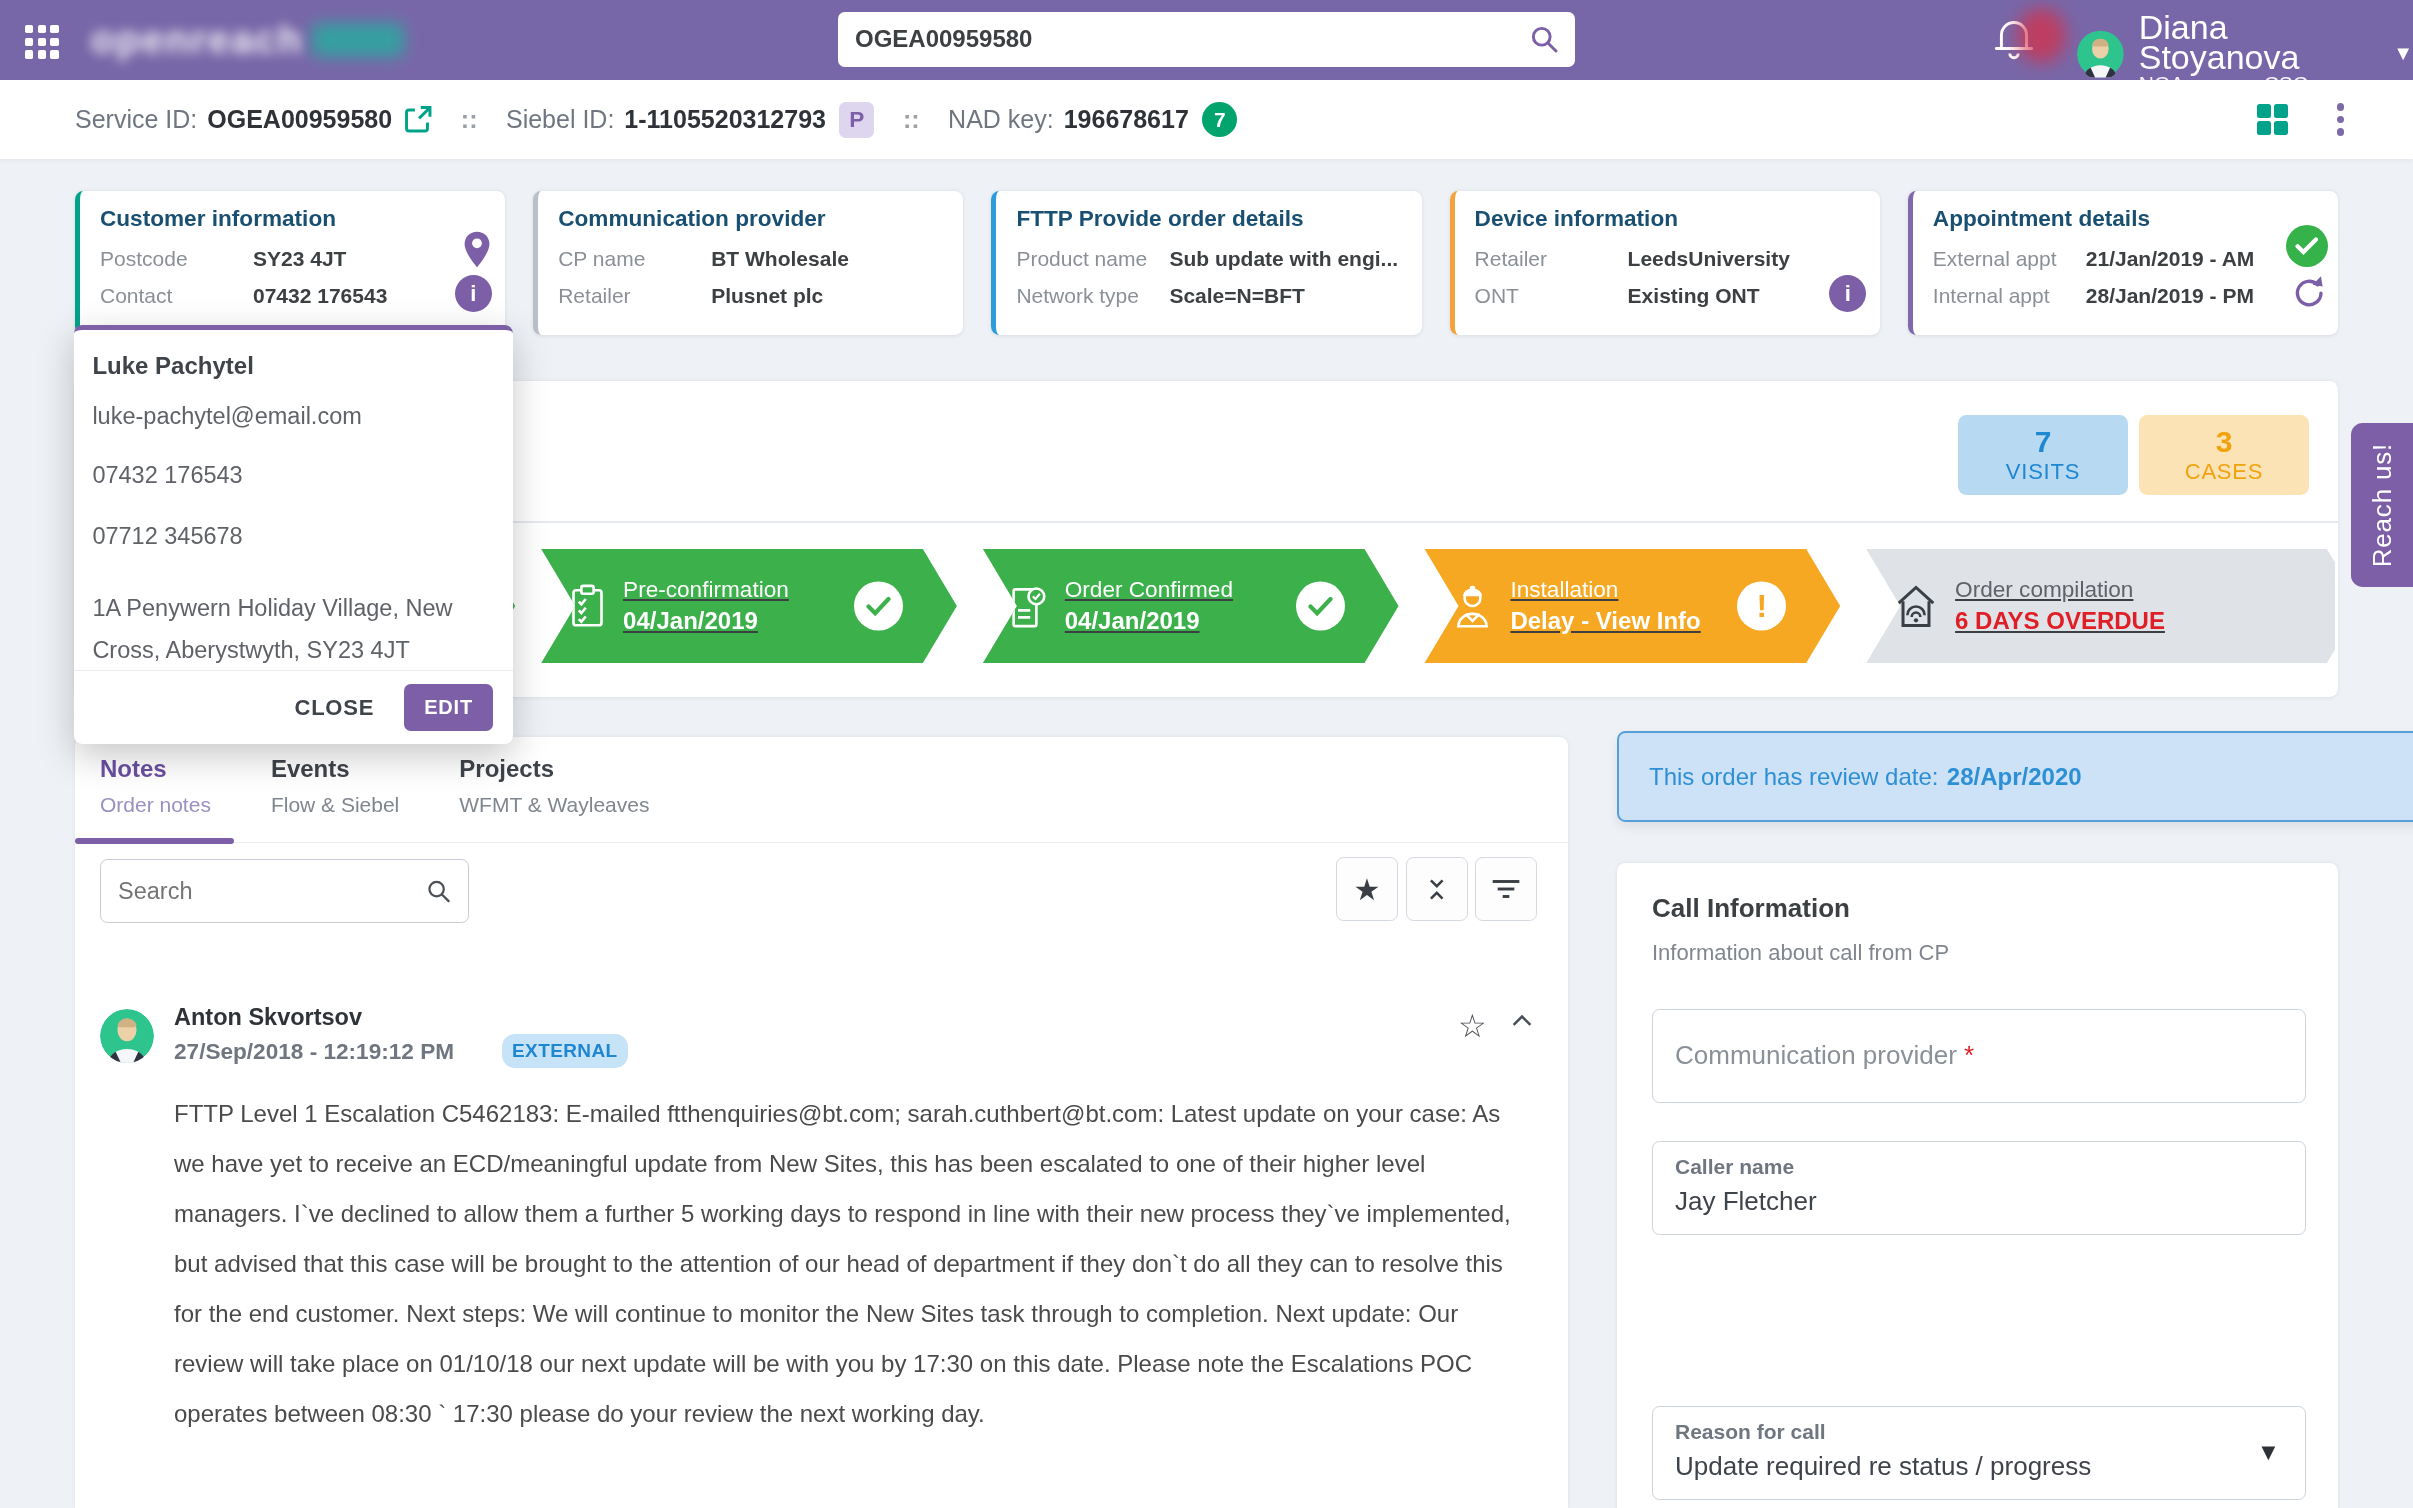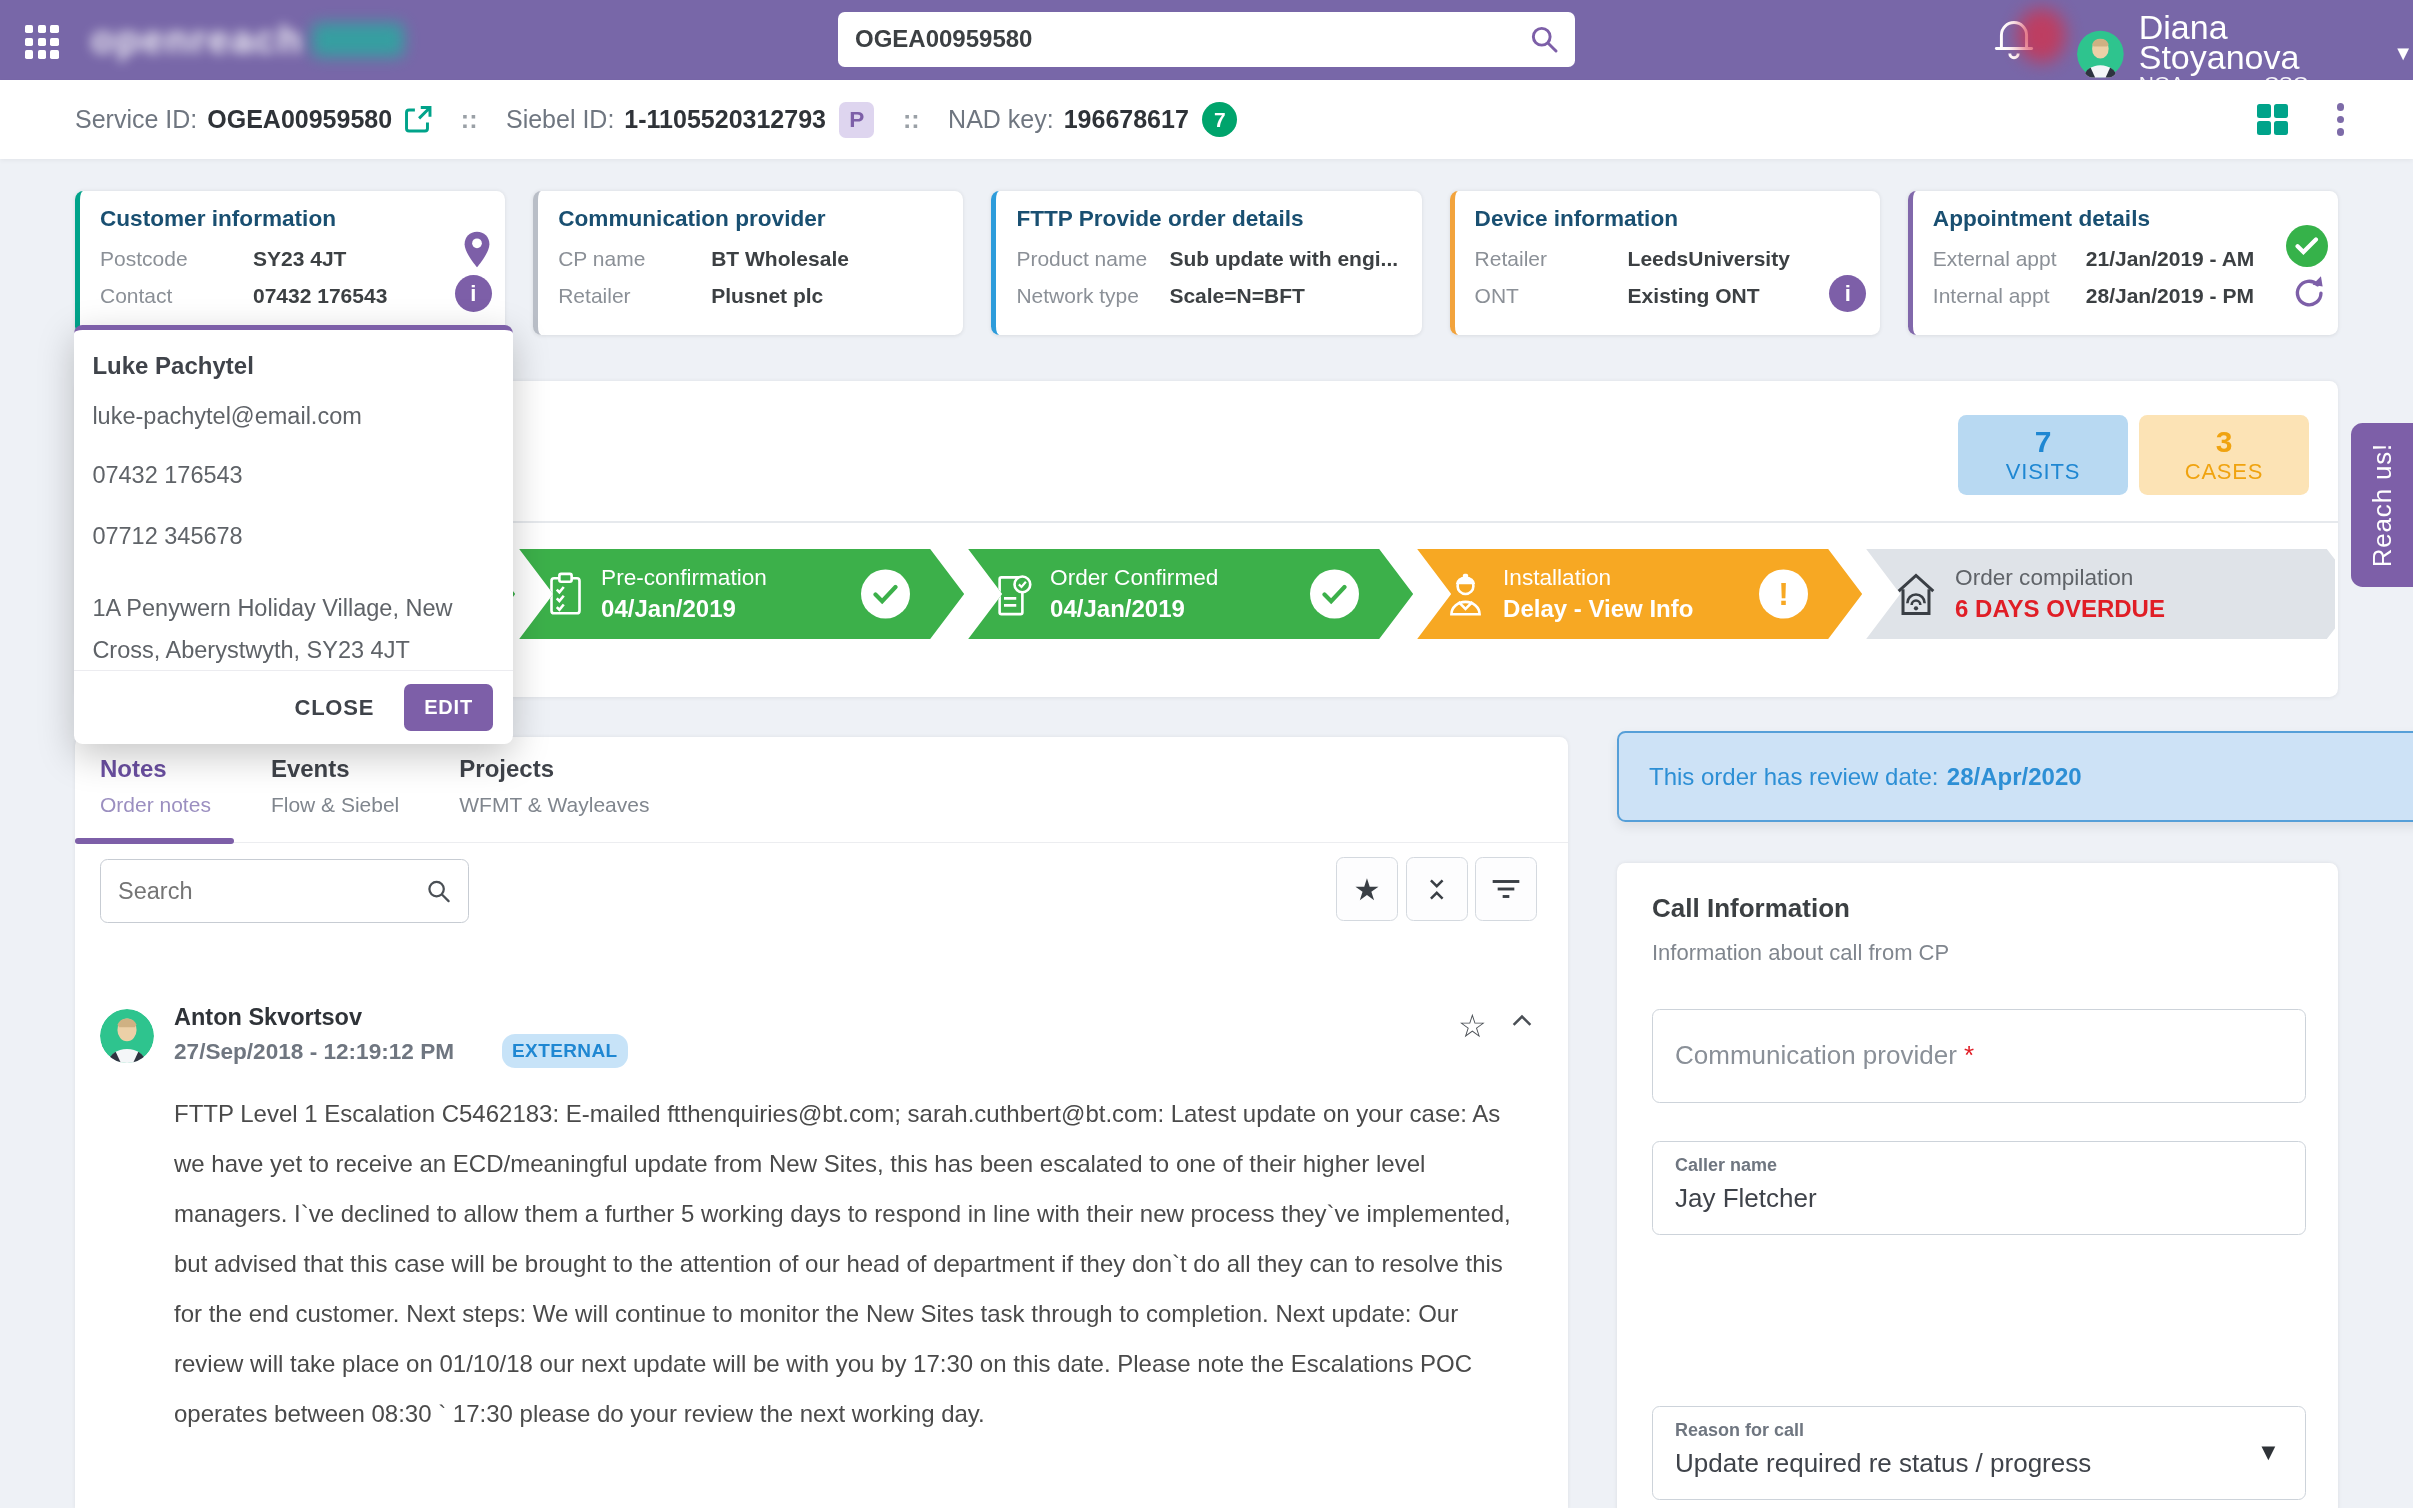--- a/index.html
+++ b/index.html
@@ -68,21 +68,21 @@
 
   
   .panel-top { position:absolute; left:75px; top:381px; width:2263px; height:316px; background:#fff; border-radius:8.4px; box-shadow:0 0.8px 4.2px rgba(0,0,0,.07); }
   .stat-badge { position:absolute; top:34px; width:170px; height:80px; border-radius:8.4px; display:flex; flex-direction:column; align-items:center; justify-content:center; cursor:pointer; }
   .stat-visits { left:1883px; background:#b8d9f2; color:#1f87d2; }
   .stat-cases { left:2064px; background:#fce3b5; color:#f0a30f; }
   .stat-num { font-size:30px; font-weight:bold; line-height:34px; }
   .stat-lab { font-size:22px; letter-spacing:0.8px; }
   .panel-divider { position:absolute; left:0; top:140px; width:100%; height:1.7px; background:#e6e9ed; }
 
-  .stepper { position:absolute; left:4.2px; top:168px; width:2256px; height:90px; display:flex; gap:4px; }
+  .stepper { position:absolute; left:4.2px; top:168px; width:2256px; height:114px; display:flex; gap:26px;text-decoration:underline; }
   .step { position:relative; color:#fff; display:flex; align-items:center; padding-left:28.5px; }
   .step-done { background:#3cb04a; }
   .step-warn { background:#f7a823; }
   .step-grey { background:#dfe3e8; }
   .step-first { width:436px; clip-path:polygon(0 0, calc(100% - 34px) 0, 100% 50%, calc(100% - 34px) 100%, 0 100%); }
   .step-mid { flex:1; clip-path:polygon(0 0, calc(100% - 34px) 0, 100% 50%, calc(100% - 34px) 100%, 0 100%, 34px 50%); }
   .step-last { width:469px; clip-path:polygon(0 0, calc(100% - 8.4px) 0, 100% 12%, 100% 88%, calc(100% - 8.4px) 100%, 0 100%, 34px 50%); }
   .step-texts { margin-left:18.4px; }
   .step-title { font-size:22.6px; line-height:30px; }
   .step-sub { font-size:24px; font-weight:bold; line-height:32px; }
@@ -123,21 +123,21 @@
 
   
   .banner { position:absolute; left:1617px; top:731px; width:867px; height:91px; background:#cde2f6; border:2.5px solid #569fd8; border-radius:8.4px; display:flex; align-items:center; padding-left:30px; box-shadow:0 5px 11.7px rgba(0,0,0,.08); font-size:24px; color:#2d8fd5; }
   .banner b { margin-left:8.4px; }
   .call-card { position:absolute; left:1617px; top:863px; width:721px; height:662px; background:#fff; border-radius:8.4px; box-shadow:0 0.8px 4.2px rgba(0,0,0,.08); }
   .call-title { position:absolute; left:35px; top:30px; font-size:26px; font-weight:bold; color:#3c4043; }
   .call-sub { position:absolute; left:35px; top:77px; font-size:22px; color:#80868e; }
   .field { position:absolute; left:35px; width:654px; height:94px; border:1.7px solid #cdd3da; border-radius:7.5px; background:#fff; padding:13.4px 22px; cursor:text; }
   .field-placeholder { font-size:26px; color:#8a9098; line-height:65px; }
   .req { color:#e01e26; }
-  .field-label { font-size:18px; font-weight:bold; color:#6f7680; }
+  .field-label { font-size:21px; font-weight:bold; color:#6f7680; }
   .field-value { font-size:26px; color:#3f434a; margin-top:6.7px; }
   .field-caret { position:absolute; right:25px; top:32px; font-size:23.5px; color:#2f3338; }
   .f1 { top:146px; } .f2 { top:278px; } .f3 { top:414px; } .f4 { top:543px; cursor:pointer; }
 </style>
 </head>
 <body>
 
 <header class="topbar">
   <div class="apps-grid">
     <span></span>

